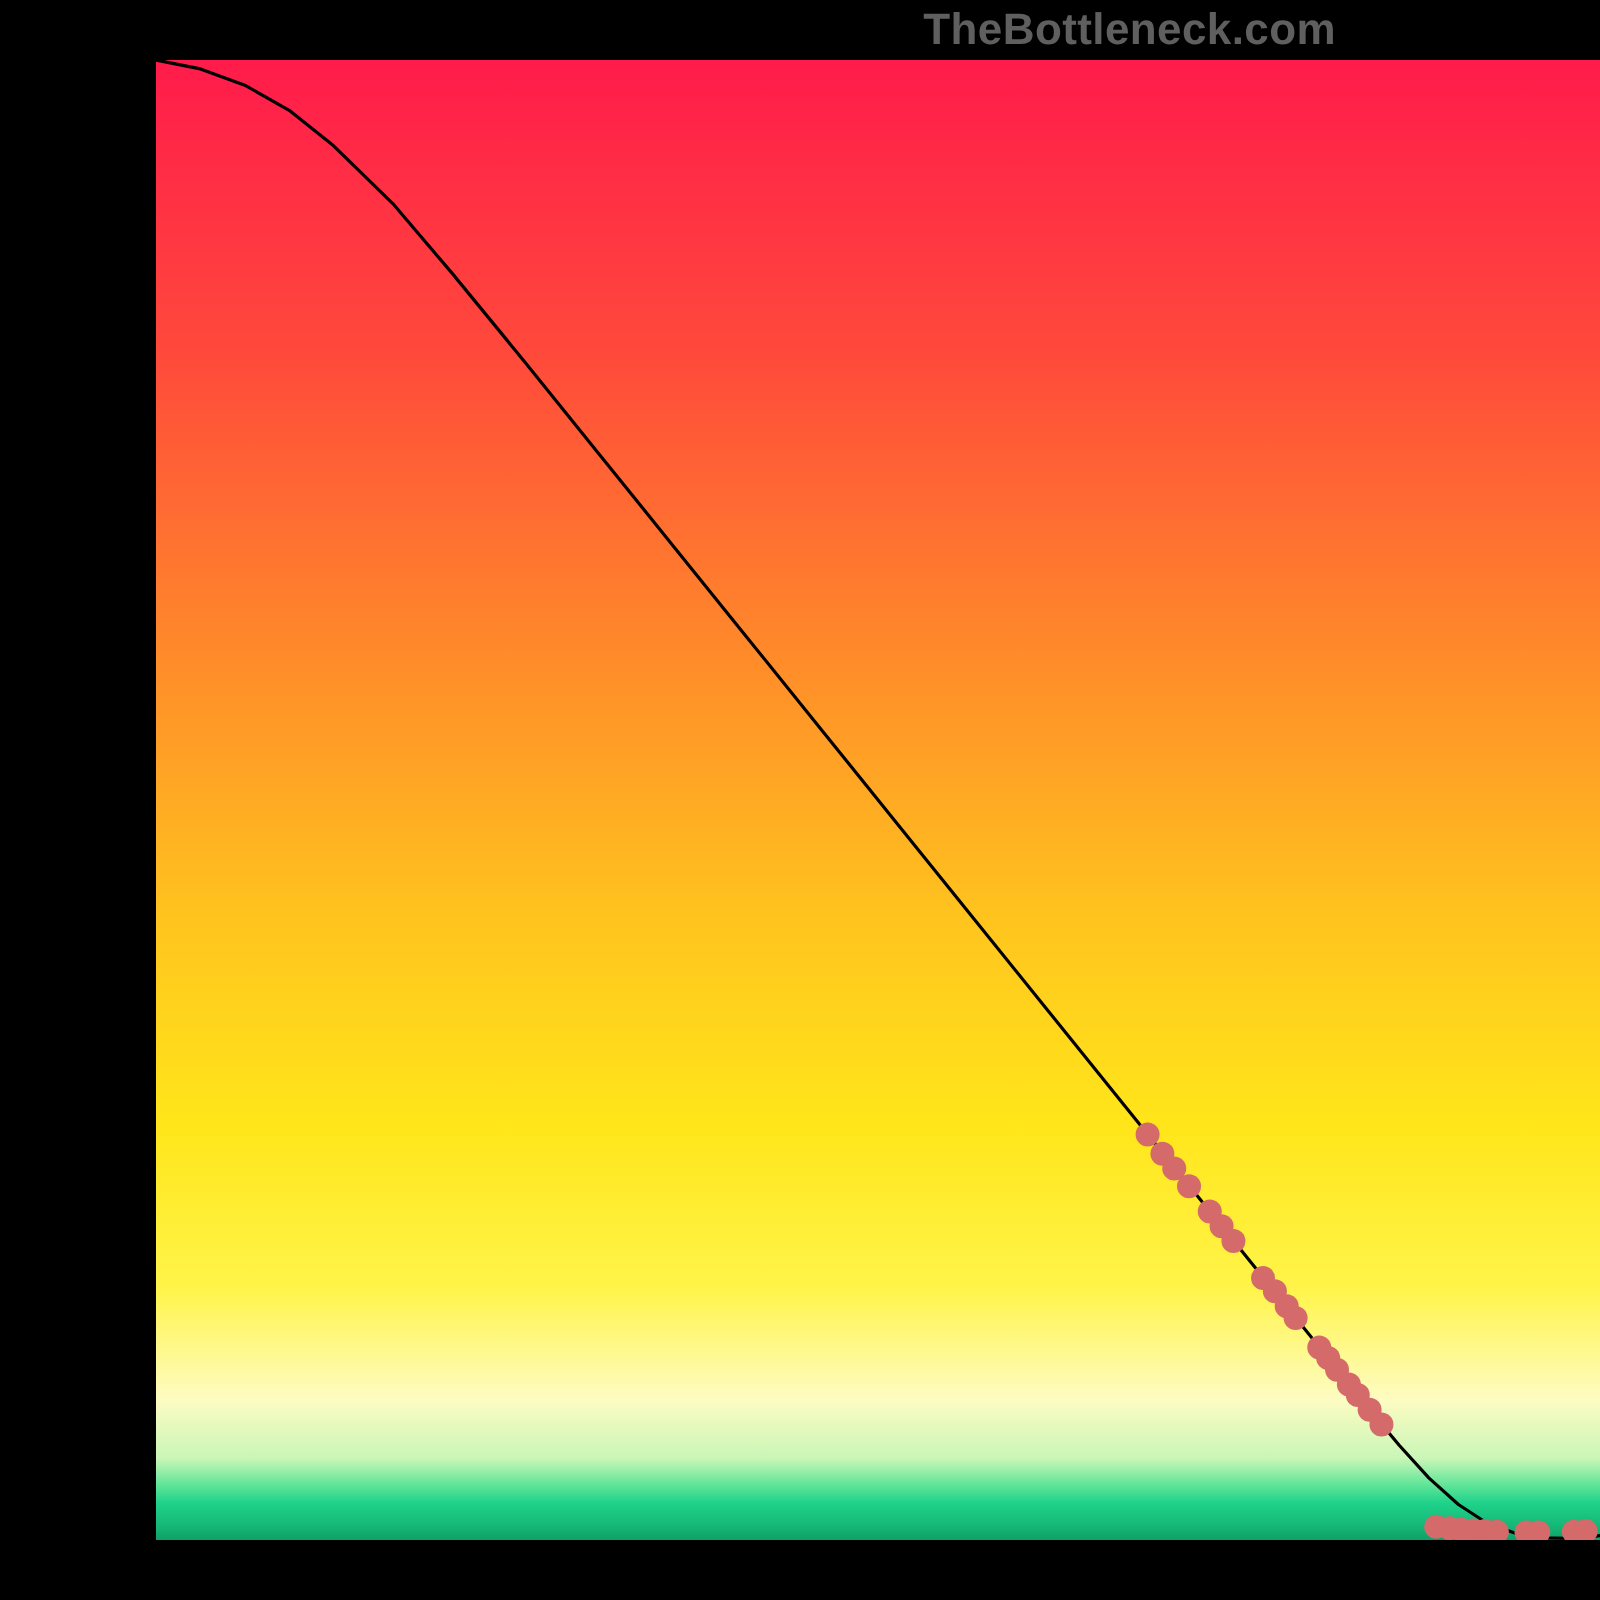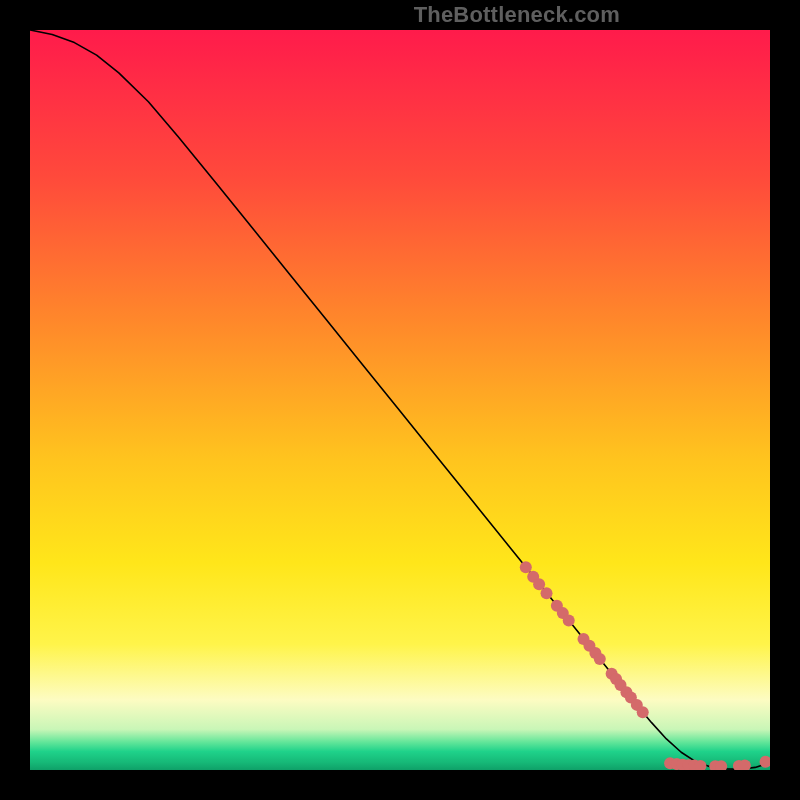--- a/index.html
+++ b/index.html
@@ -9,20 +9,21 @@
     height: 800px;
     background: #000;
     font-family: Arial, Helvetica, sans-serif;
     overflow: hidden;
   }
   .frame {
     position: relative;
     width: 644px;
     height: 800px;
     background: #000;
+    margin-left: 48px;
   }
   .watermark {
     position: absolute;
     top: 2px;
     right: 24px;
     color: #5f5f5f;
     font-size: 22px;
     font-weight: 600;
     letter-spacing: 0.2px;
   }

